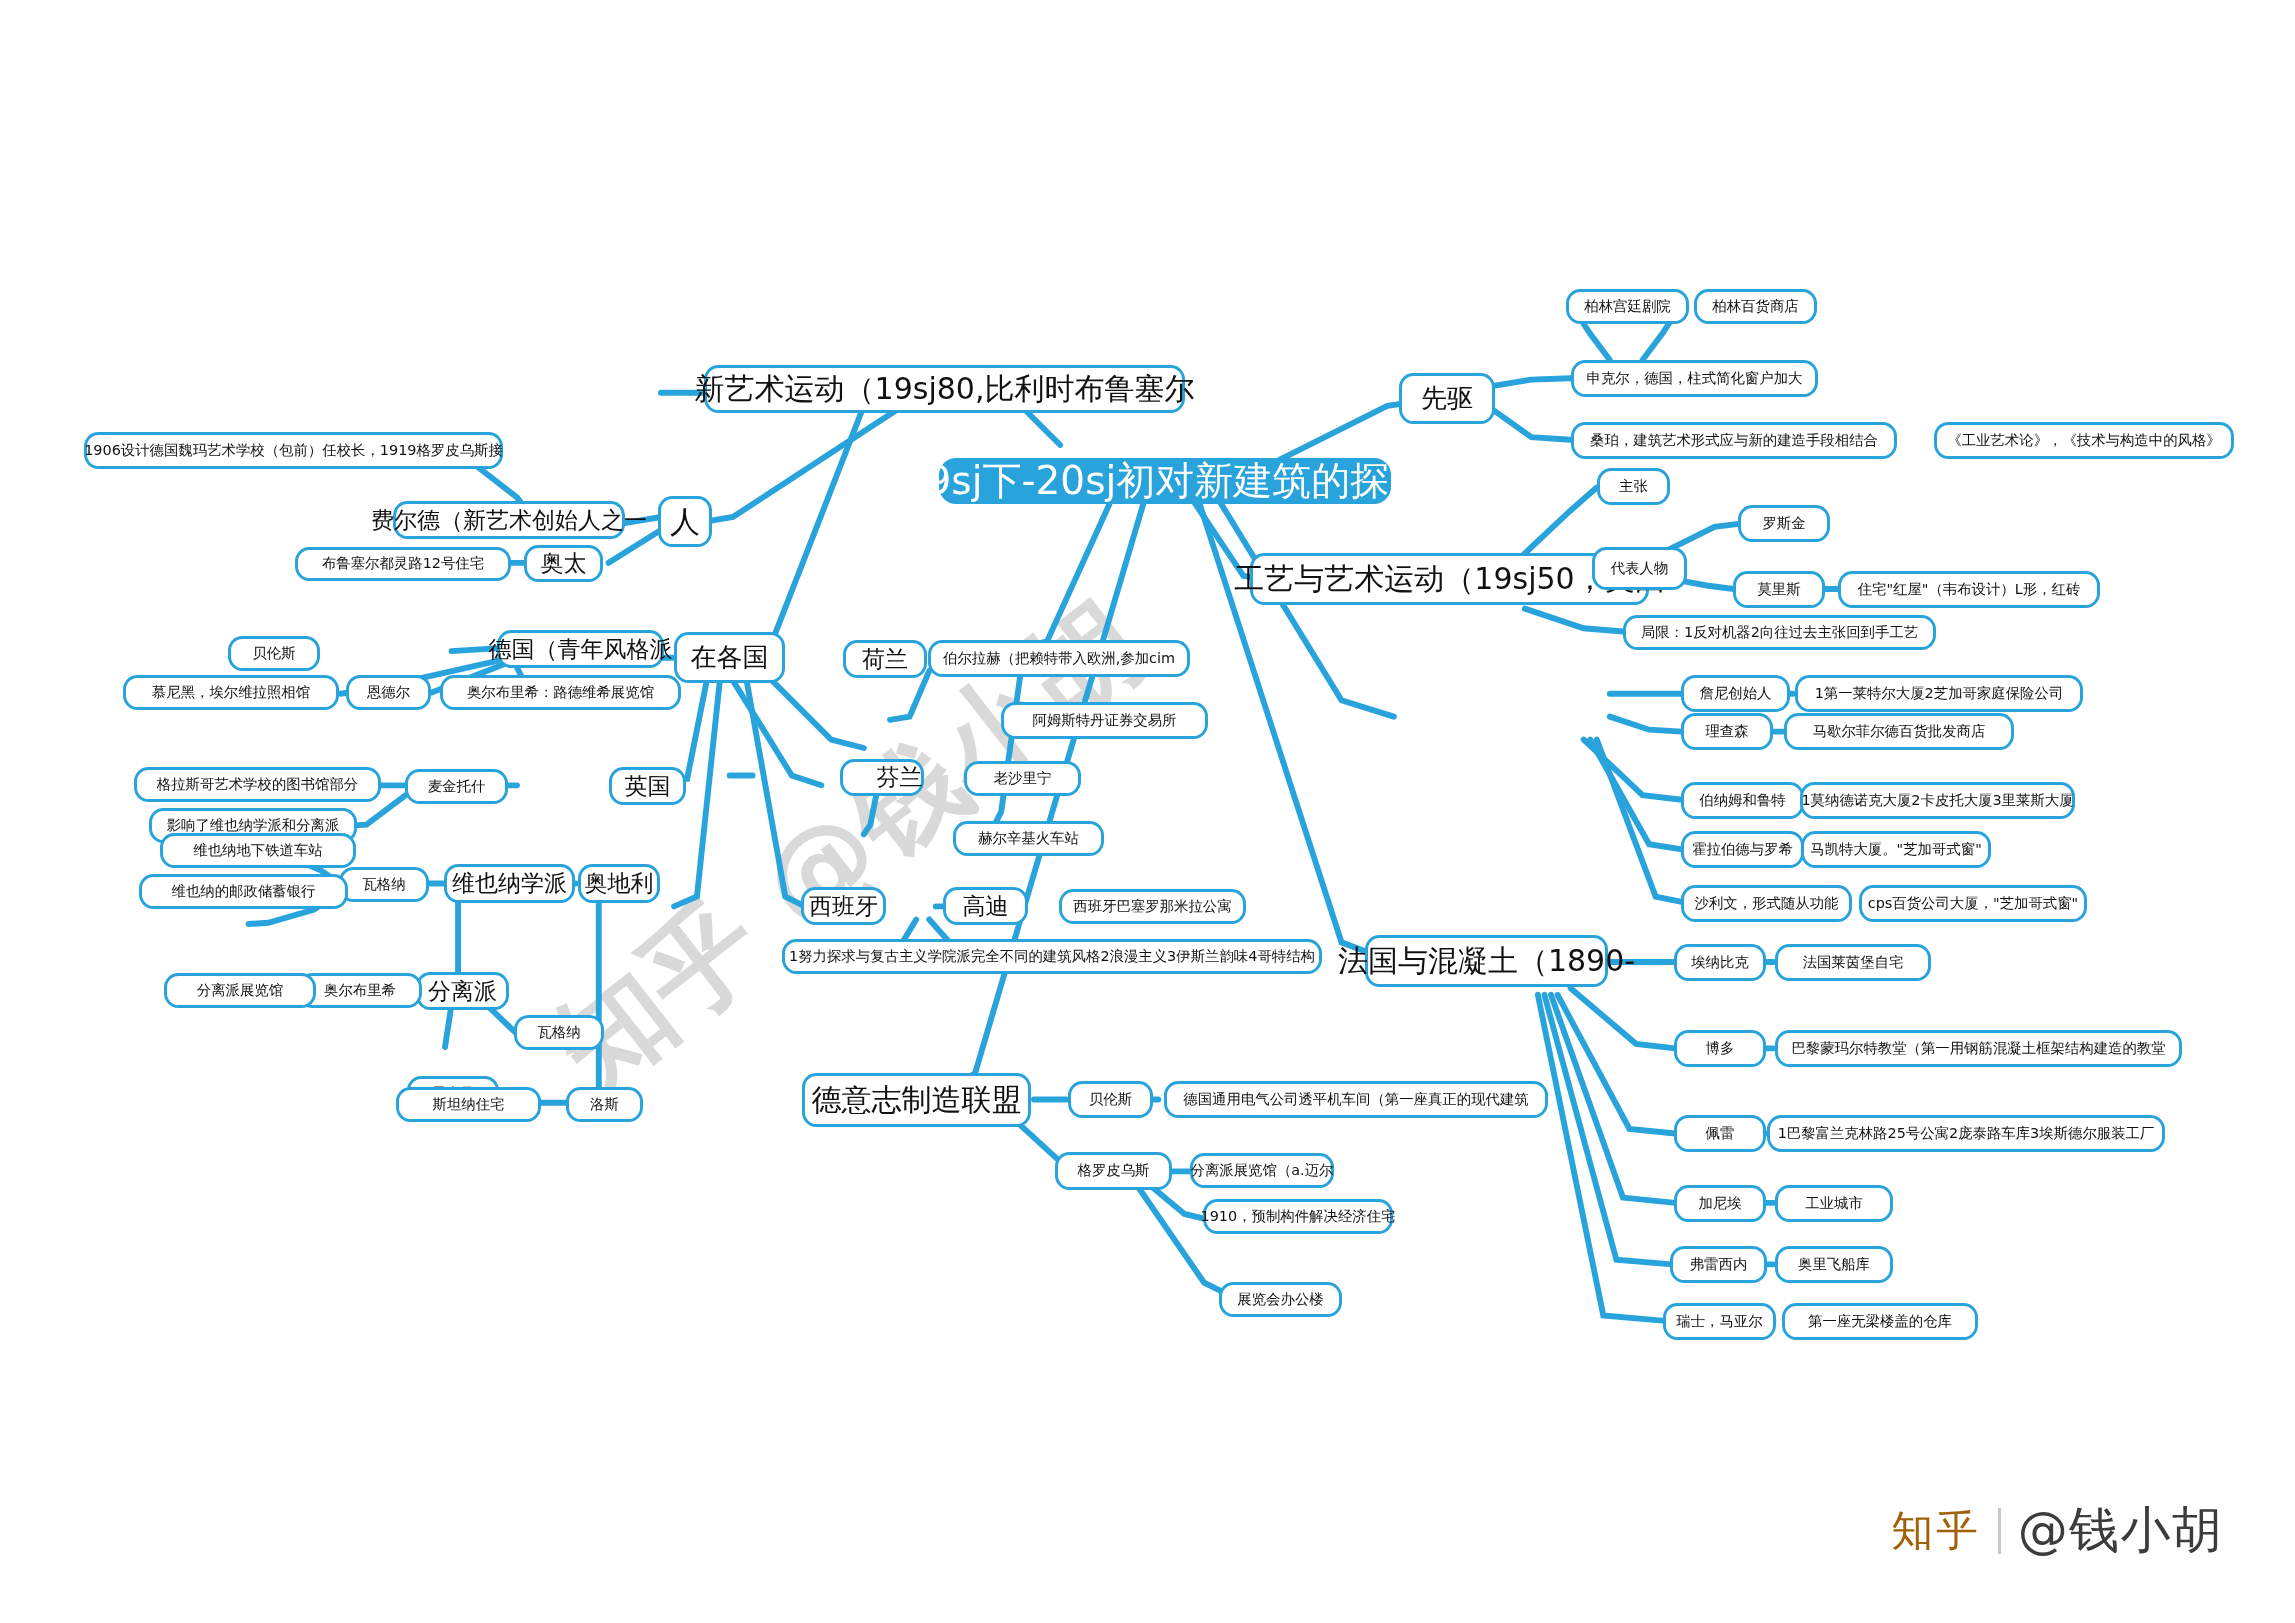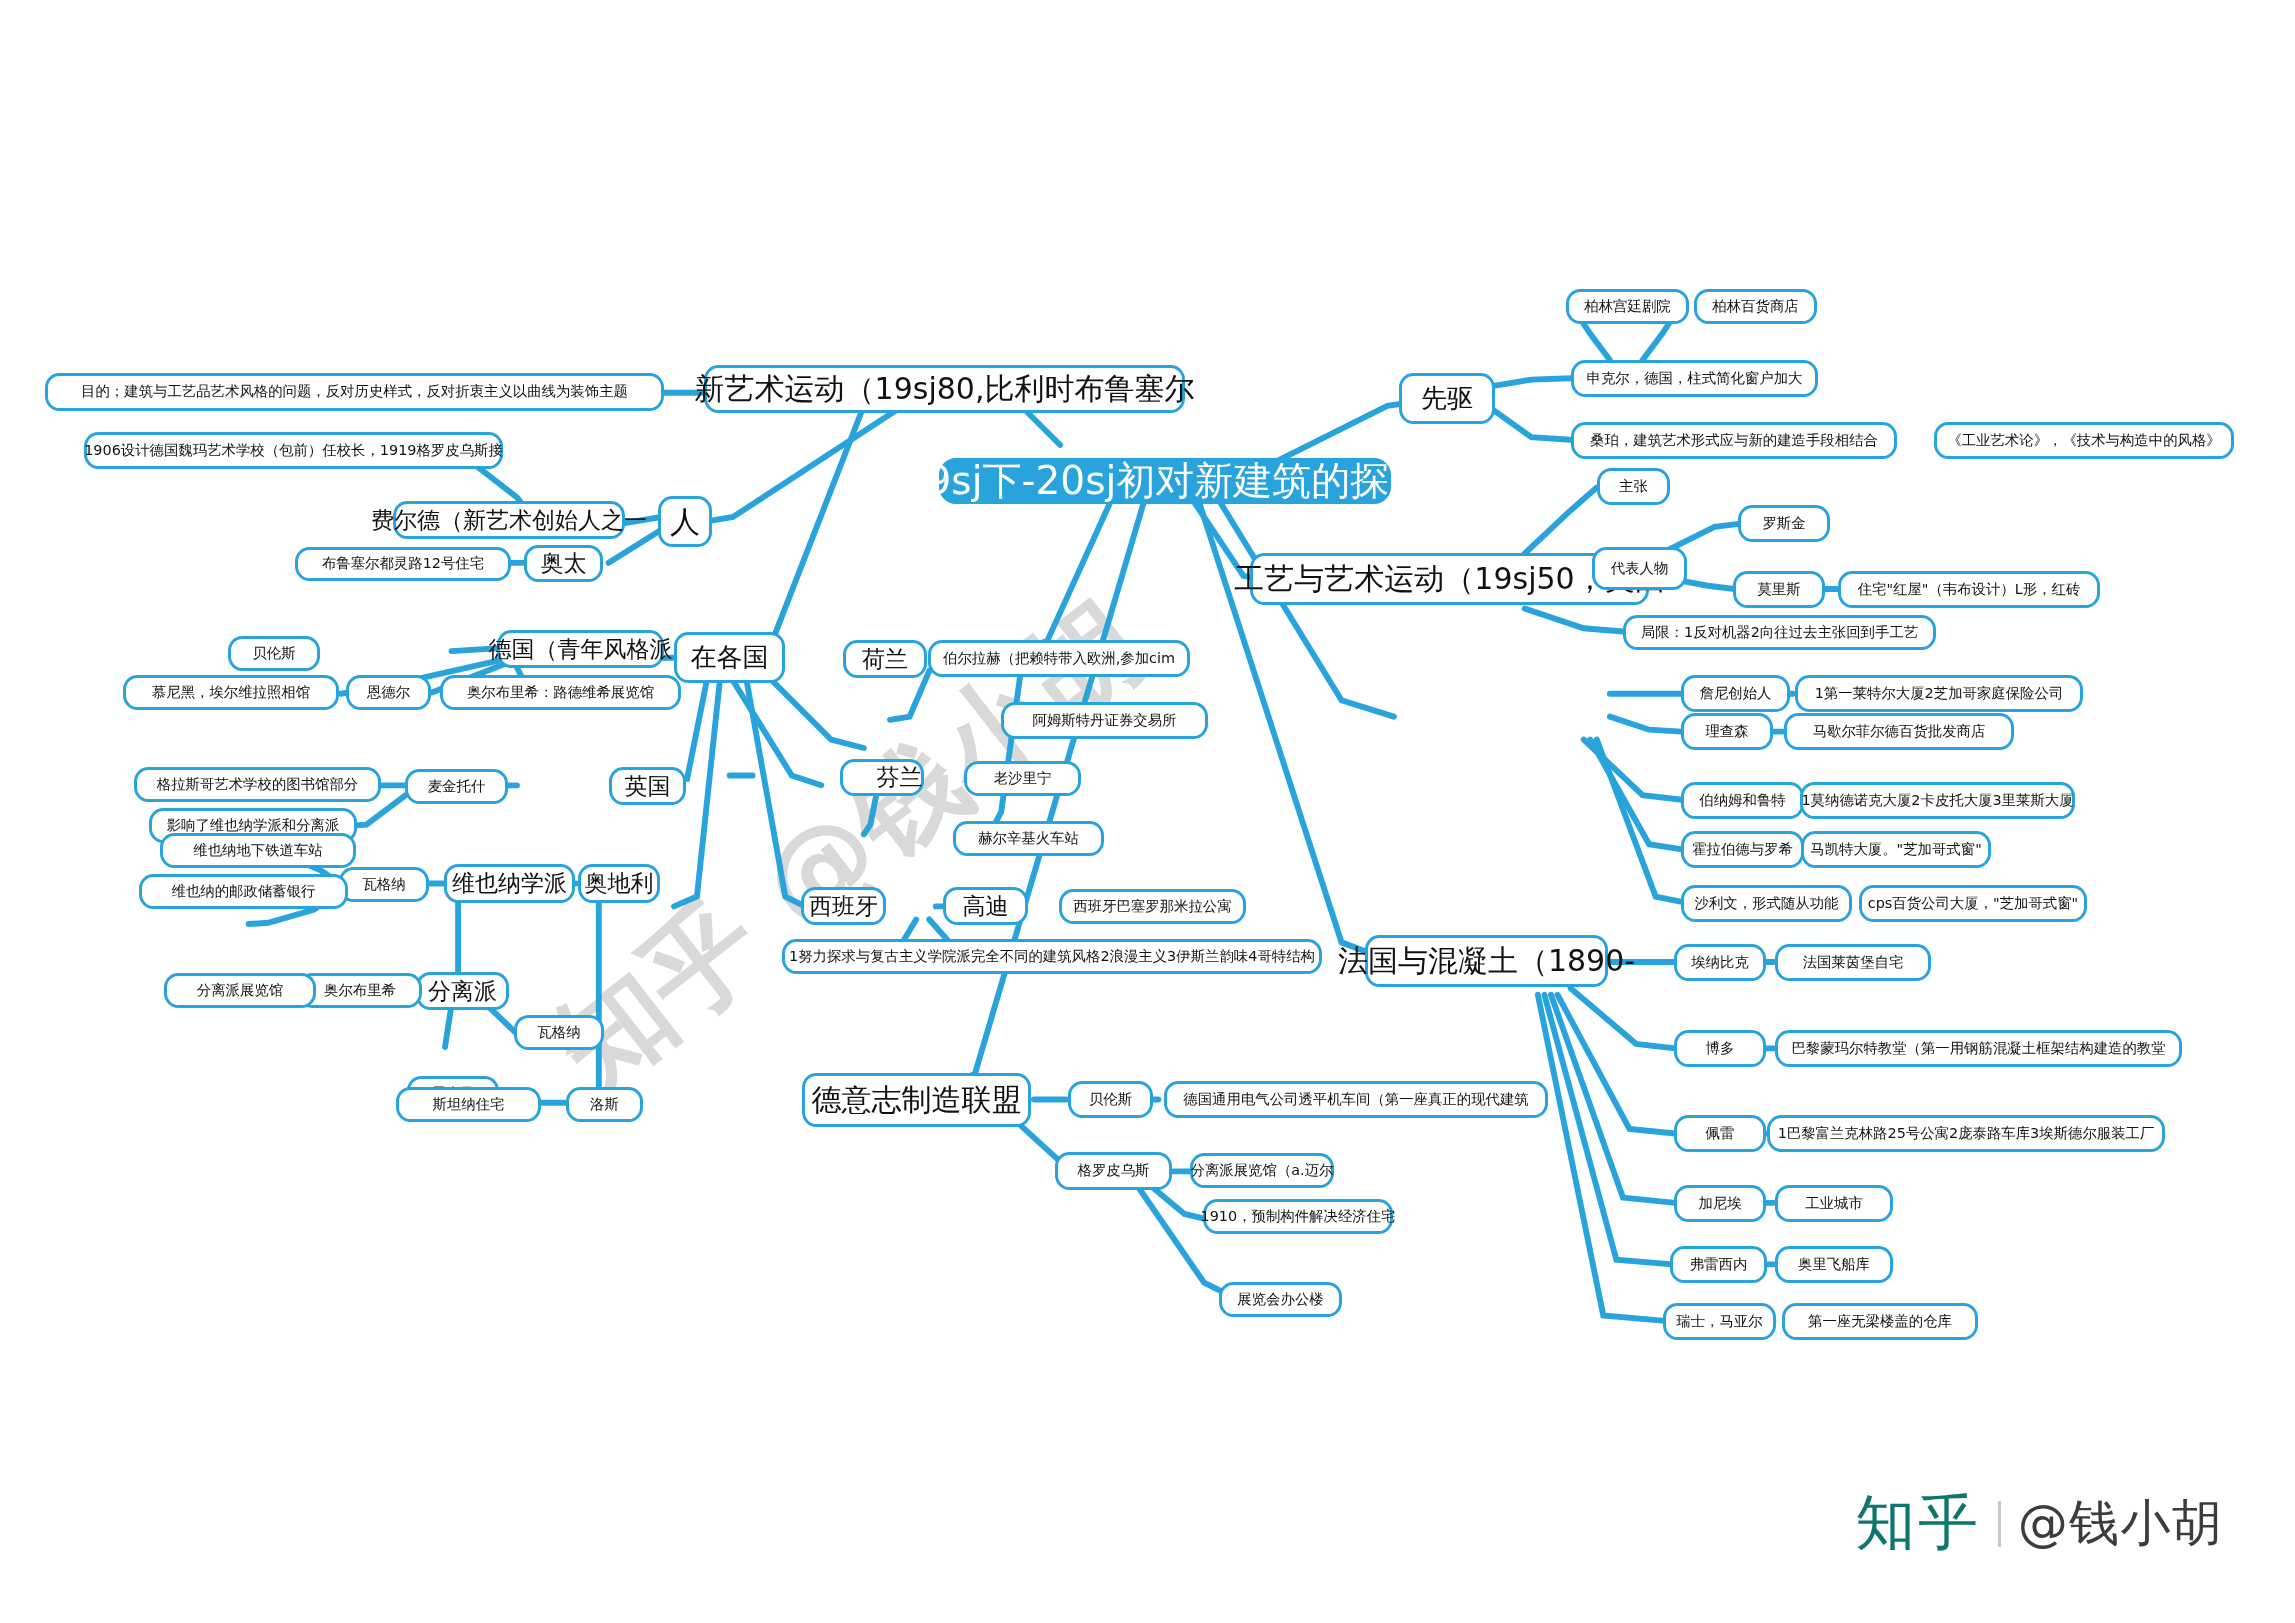--- a/index.html
+++ b/index.html
@@ -13,21 +13,21 @@
   .node.root{background:#29A3DC;border-color:#29A3DC;color:#ffffff;border-radius:17px;}
   .s-xs{font-size:14.4px;}
   .s-sm{font-size:23px;}
   .s-lg{font-size:26px;}
   .s-xl{font-size:30px;}
   .s-2xl{font-size:30px;}
   .s-3xl{font-size:39px;}
   .wm{position:absolute;color:#d9d9d9;font-size:111px;font-weight:bold;
       transform:rotate(-38deg);user-select:none;white-space:nowrap;}
   #brand{position:absolute;right:72px;bottom:59px;display:flex;align-items:center;gap:17px;}
-  #brand .zh{font-size:60px;color:#0f766e;letter-spacing:2.6px;}
+  #brand .zh{font-size:42px;color:#a16207;letter-spacing:2.6px;}
   #brand .bar{width:3.3px;height:46px;background:#c9c9c9;}
   #brand .at{font-size:50px;color:#3c3c3c;letter-spacing:1.3px;}
 </style>
 </head>
 <body>
 
 <div id="stage">
 
   <div class="wm" style="left:497px;top:772px;">知乎 @钱小胡</div>
 
@@ -133,21 +133,20 @@
       <path d="M2650,1732 L2700,1732"></path>
       <path d="M2660,1838 L2710,1838"></path>
       <path d="M2660,1932 L2710,1932"></path>
       <path d="M2660,2018 L2710,2018"></path>
     </g>
   </svg>
 
   <div class="node root s-3xl" style="left:939px;top:458px;width:452px;height:46px;">19sj下-20sj初对新建筑的探究</div>
 
   <div class="node s-2xl" style="left:704px;top:365px;width:481px;height:48px;">新艺术运动（19sj80,比利时布鲁塞尔</div>
-  <div class="node s-xs" style="left:45px;top:373px;width:619px;height:38px;">目的；建筑与工艺品艺术风格的问题，反对历史样式，反对折衷主义以曲线为装饰主题</div>
   <div class="node s-xl" style="left:658px;top:496px;width:54px;height:51px;">人</div>
   <div class="node s-sm" style="left:393px;top:501px;width:232px;height:38px;">费尔德（新艺术创始人之一</div>
   <div class="node s-xs" style="left:84px;top:432px;width:419px;height:37px;">1906设计德国魏玛艺术学校（包前）任校长，1919格罗皮乌斯接</div>
   <div class="node s-sm" style="left:524px;top:545px;width:79px;height:37px;">奥太</div>
   <div class="node s-xs" style="left:295px;top:547px;width:216px;height:34px;">布鲁塞尔都灵路12号住宅</div>
 
   <div class="node s-lg" style="left:674px;top:632px;width:111px;height:51px;">在各国</div>
 
   <div class="node s-sm" style="left:497px;top:630px;width:167px;height:38px;text-align:center;">德国（青年风格派</div>
   <div class="node s-xs" style="left:228px;top:636px;width:92px;height:35px;">贝伦斯</div>

